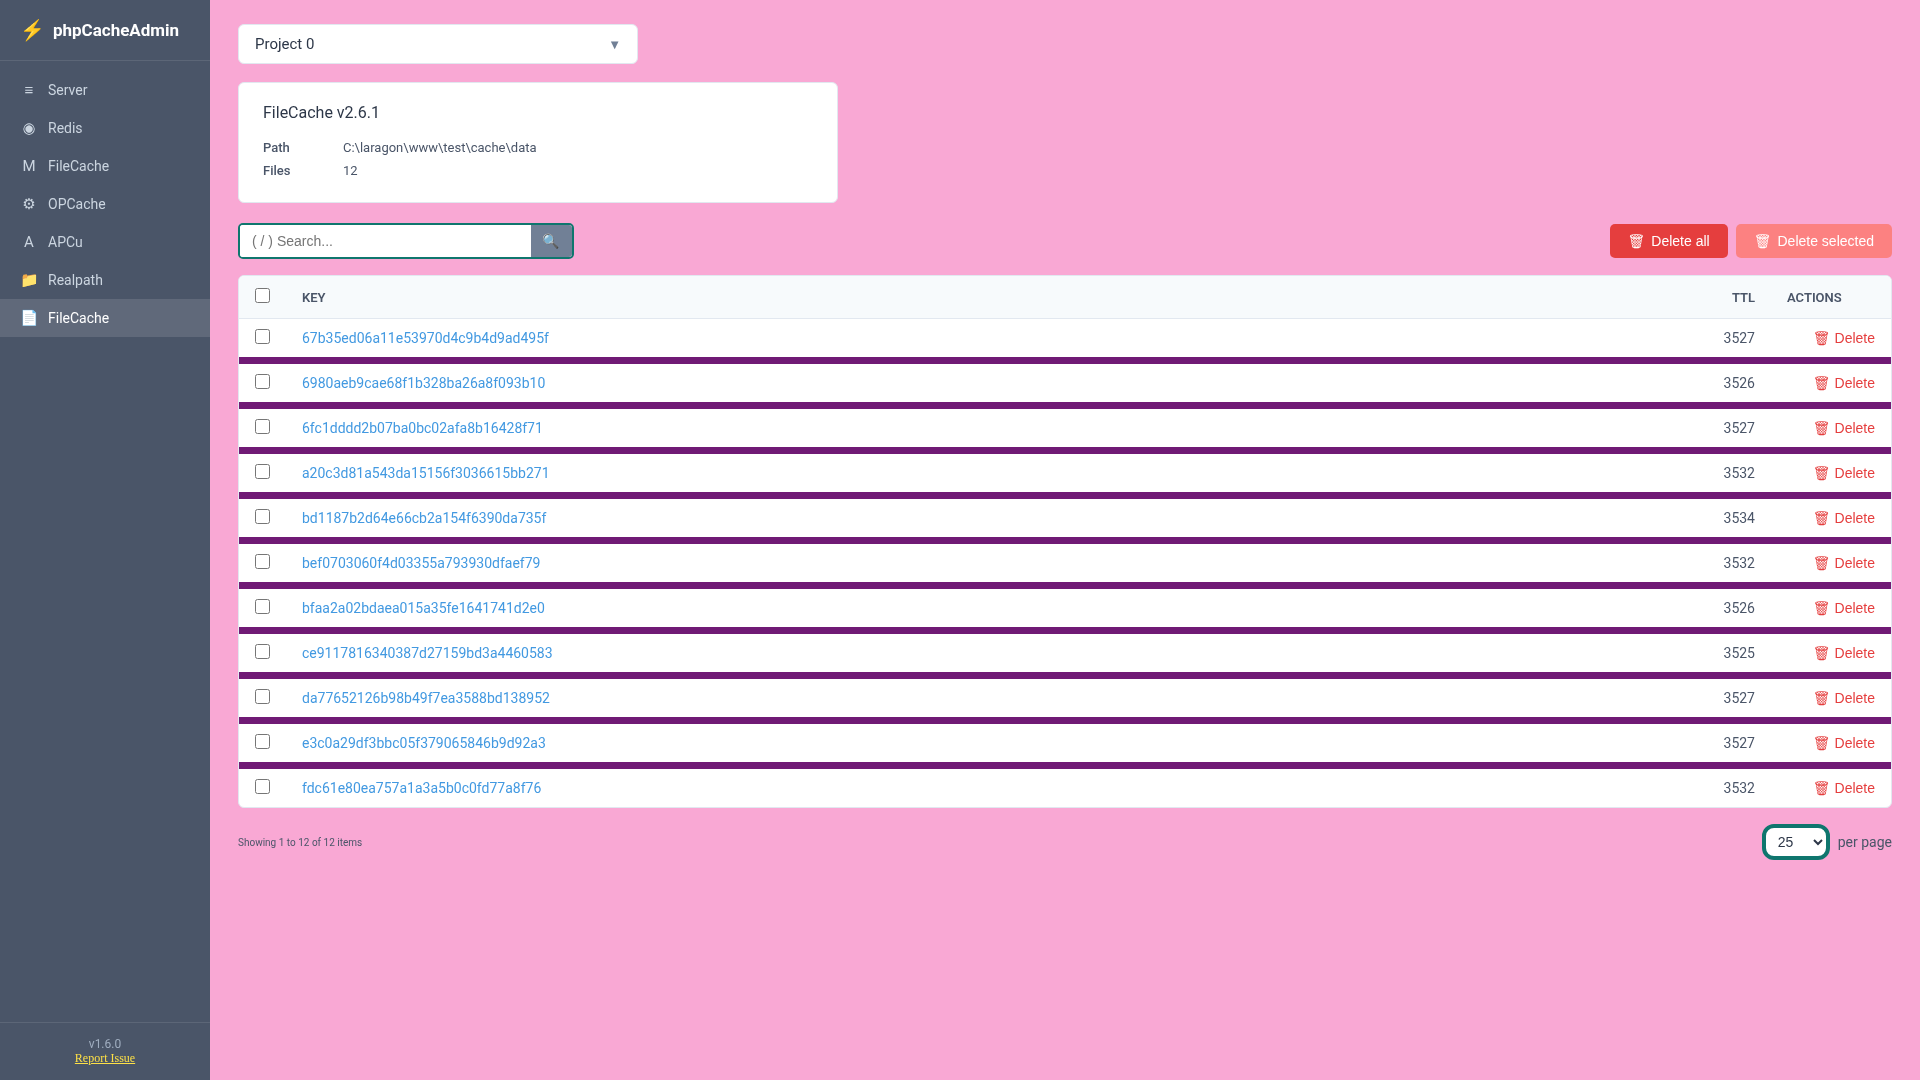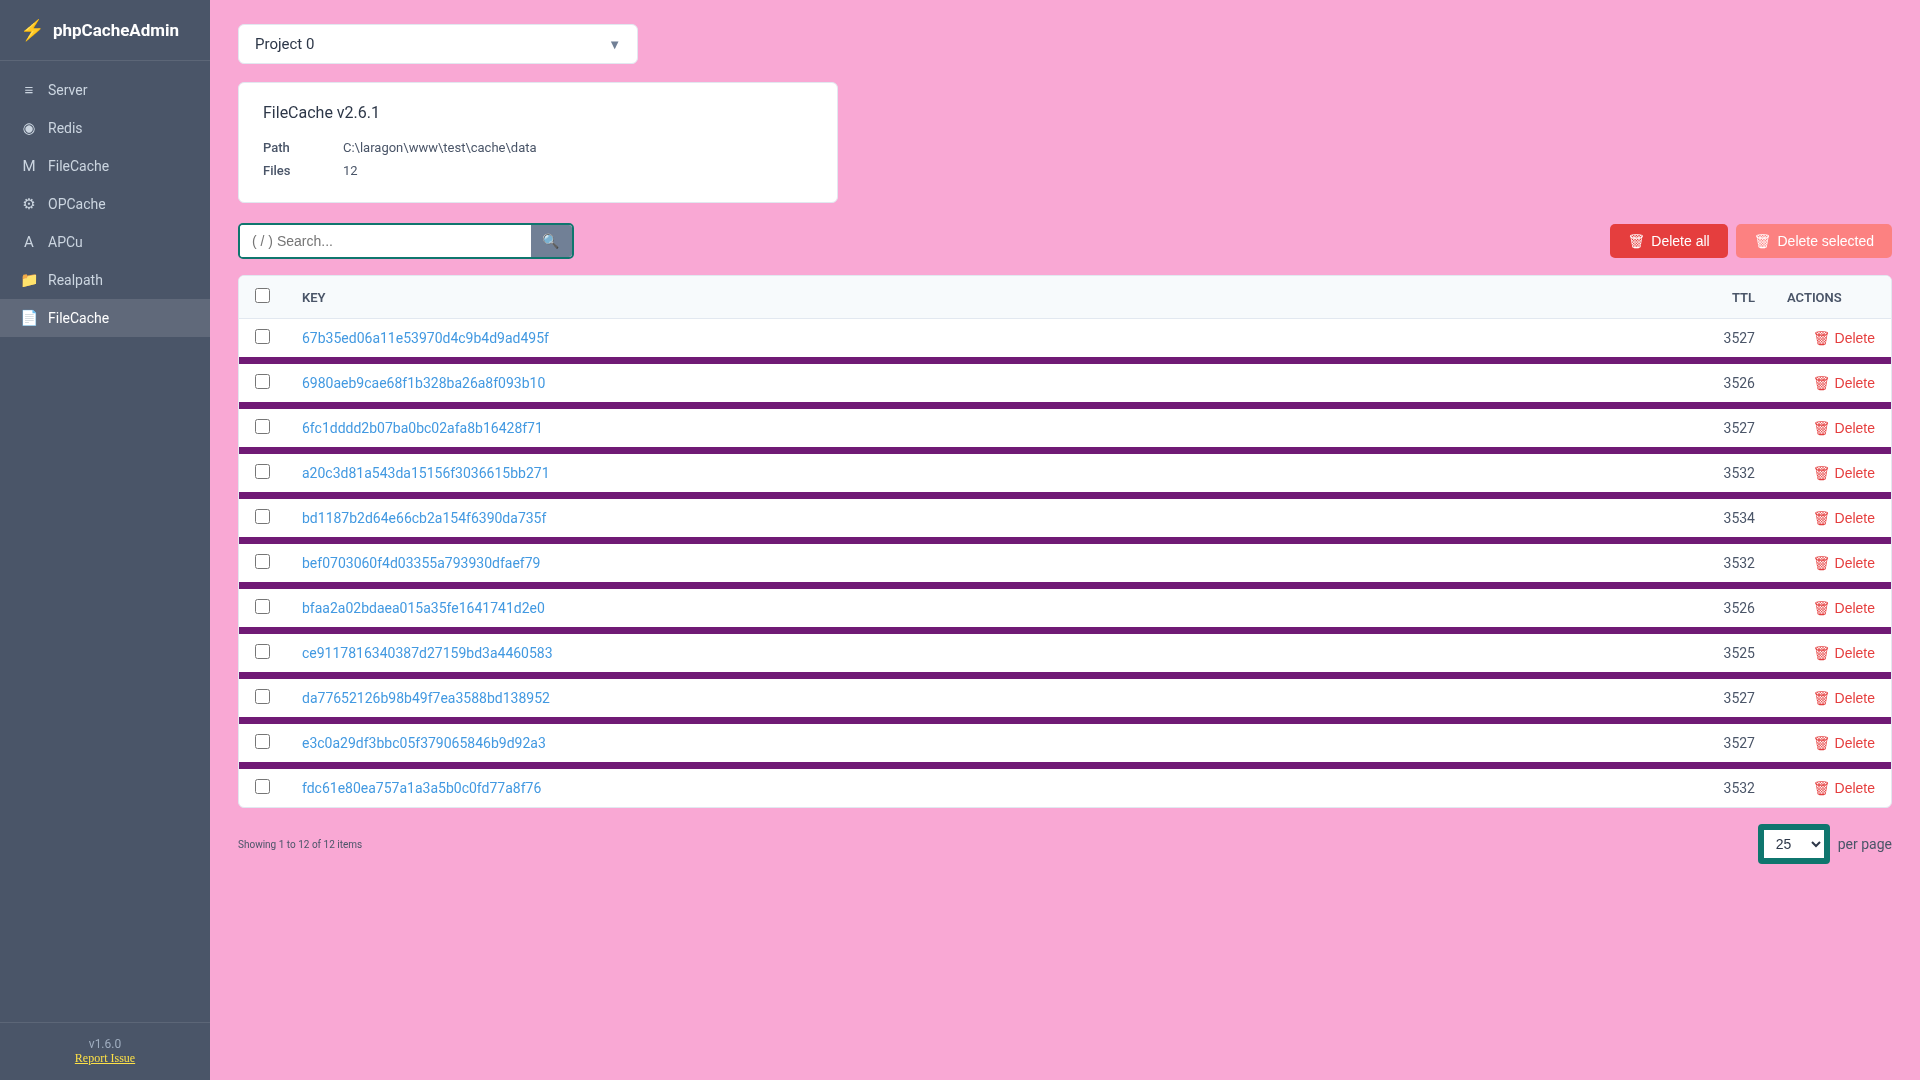--- a/index.html
+++ b/index.html
@@ -196,22 +196,22 @@
     }
     .showing-text { font-size: 10px; color: #4a5568; }
     .per-page-select {
       display: flex;
       align-items: center;
       gap: 8px;
       font-size: 14px;
       color: #4a5568;
     }
     .per-page-select select {
-      border: 6px solid #0f766e;
-      border-radius: 4px;
+      border: 4px solid #0f766e;
+      border-radius: 12px;
       padding: 5px 8px;
       background: #fff;
       cursor: pointer;
       font-size: 14px;
       color: #2d3748;
     }
   </style>
 </head>
 <body>
 

